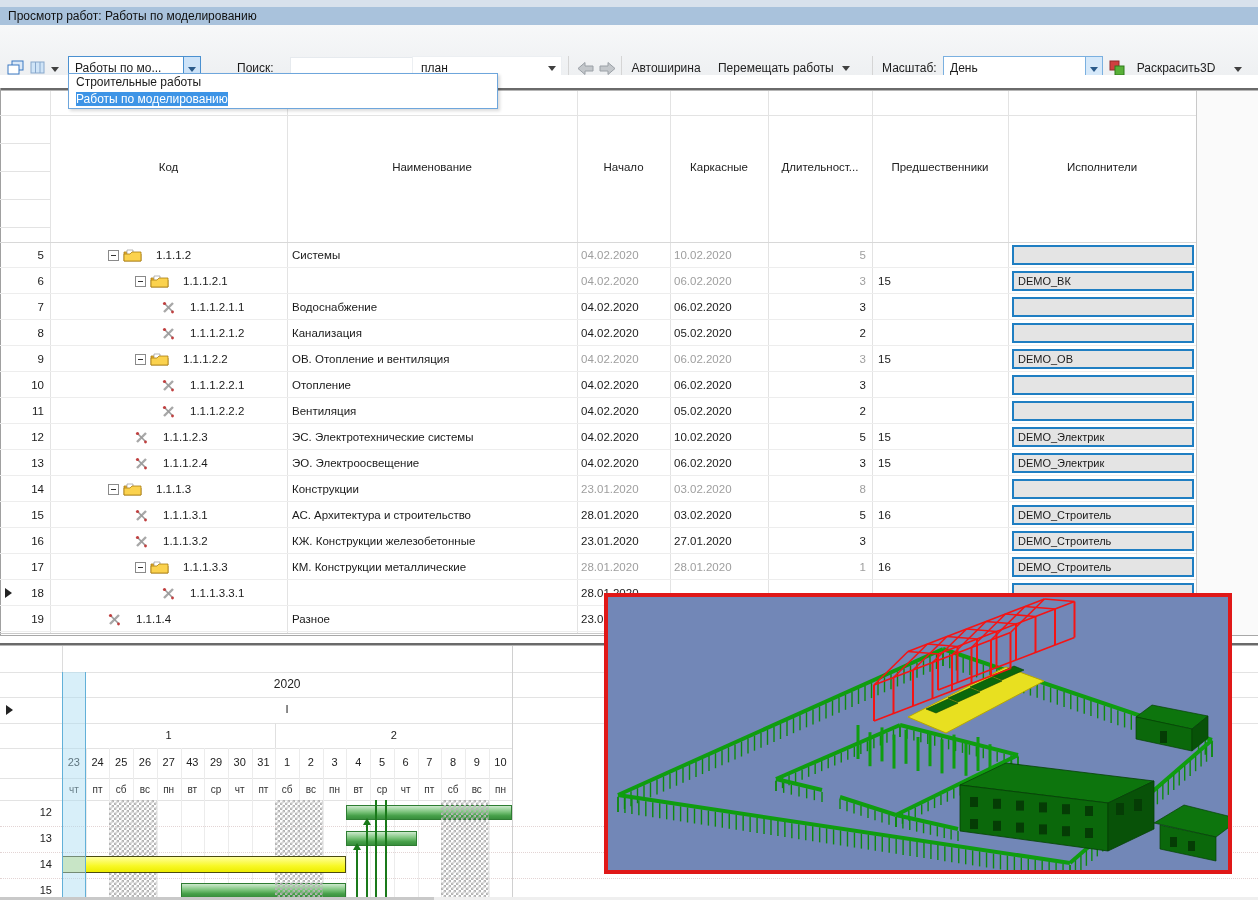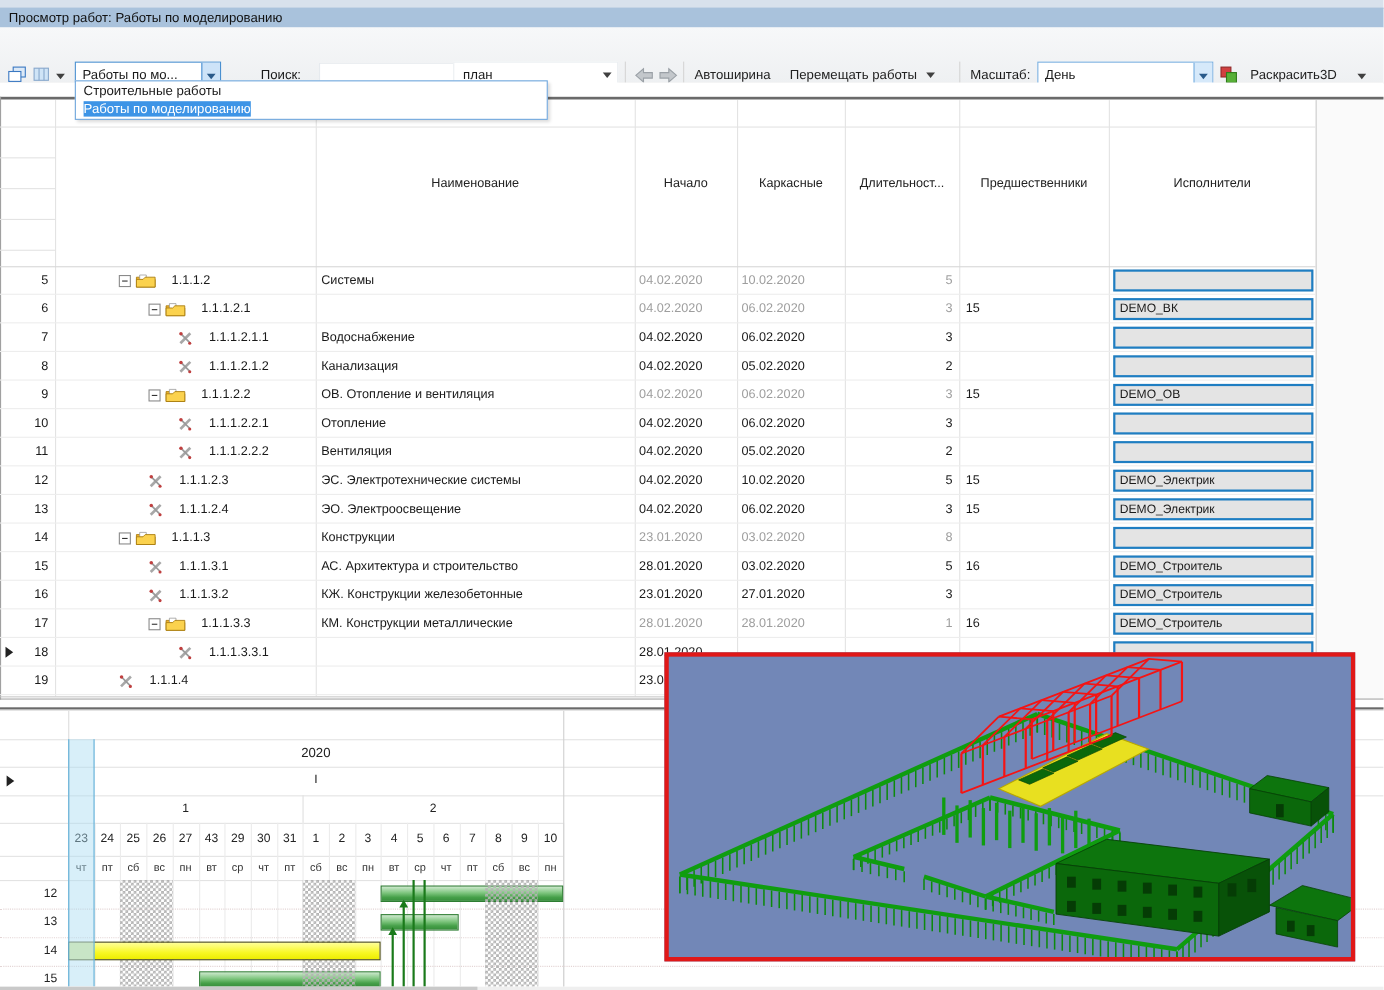--- a/index.html
+++ b/index.html
@@ -147,20 +147,21 @@
       <div class="vline" style="left: 0px; top: 88px; height: 548px; background: rgb(160, 160, 160); position: absolute;"></div>
       <div class="vline" style="left: 1196px; top: 91px; height: 542px; background: rgb(201, 201, 201); position: absolute;"></div>
       <div class="hline" style="left: 0px; top: 115px; width: 1196px; position: absolute;"></div>
       <div class="gutterline" style="top: 143px; position: absolute;"></div>
       <div class="gutterline" style="top: 171px; position: absolute;"></div>
       <div class="gutterline" style="top: 199px; position: absolute;"></div>
       <div class="gutterline" style="top: 227px; position: absolute;"></div>
       <div class="hline" style="left: 0px; top: 242px; width: 1196px; background: rgb(216, 216, 216); position: absolute;"></div>
       <div class="hline" style="left: 0px; top: 633px; width: 1196px; background: rgb(201, 201, 201); position: absolute;"></div>
       <div class="hline" style="left: 0px; top: 635px; width: 1258px; background: rgb(168, 168, 168); position: absolute;"></div>
+      <div class="hdrlabel" style="left: 50px; width: 237px; position: absolute;">Код</div>
       <div class="hdrlabel" style="left: 287px; width: 290px; position: absolute;">Наименование</div>
       <div class="hdrlabel" style="left: 577px; width: 93px; position: absolute;">Начало</div>
       <div class="hdrlabel" style="left: 670px; width: 98px; position: absolute;">Каркасные</div>
       <div class="hdrlabel" style="left: 768px; width: 104px; position: absolute;">Длительност...</div>
       <div class="hdrlabel" style="left: 872px; width: 136px; position: absolute;">Предшественники</div>
       <div class="hdrlabel" style="left: 1008px; width: 188px; position: absolute;">Исполнители</div>
       <div class="trow" style="top: 242px; border-bottom: 1px solid rgb(237, 237, 237); box-sizing: border-box; position: absolute;">
         <div class="cell" style="left: 2px; width: 42px; text-align: right; position: absolute;">5</div>
         <div class="minusbox" style="left: 108px; position: absolute;"></div>
         <div style="left: 123px; top: 6px; position: absolute;"><svg width="19" height="15">
@@ -385,20 +386,21 @@
       </div>
       <div class="trow" style="top: 606px; border-bottom: 1px solid rgb(237, 237, 237); box-sizing: border-box; position: absolute;">
         <div class="cell" style="left: 2px; width: 42px; text-align: right; position: absolute;">19</div>
         <div style="left: 108px; top: 7px; position: absolute;"><svg width="13" height="13">
             <line x1="2" y1="11" x2="11" y2="2" stroke="#a8a8a8" stroke-width="2.4"></line>
             <line x1="2" y1="2" x2="11" y2="11" stroke="#9a9a9a" stroke-width="1.6"></line>
             <circle cx="2.5" cy="2.5" r="1.6" fill="#c04040"></circle>
             <circle cx="10.5" cy="11" r="1.4" fill="#c04040"></circle>
           </svg></div>
         <div class="cell" style="left: 136px; position: absolute;">1.1.1.4</div>
+        <div class="cell" style="left: 292px; width: 282px; overflow: hidden; position: absolute;">Разное</div>
         <div class="cell" style="left: 581px; position: absolute;">23.01.2020</div>
         <div class="cell" style="left: 674px; position: absolute;"></div>
         <div class="cell" style="left: 768px; width: 98px; text-align: right; position: absolute;"></div>
         <div class="cell" style="left: 878px; position: absolute;"></div>
         <div class="execbox" style="left: 1012px; position: absolute;"></div>
       </div>
     </div>
 
   <div class="abs paneborder" style="top:643px;"></div>
   <div class="abs ganttbg"></div>

